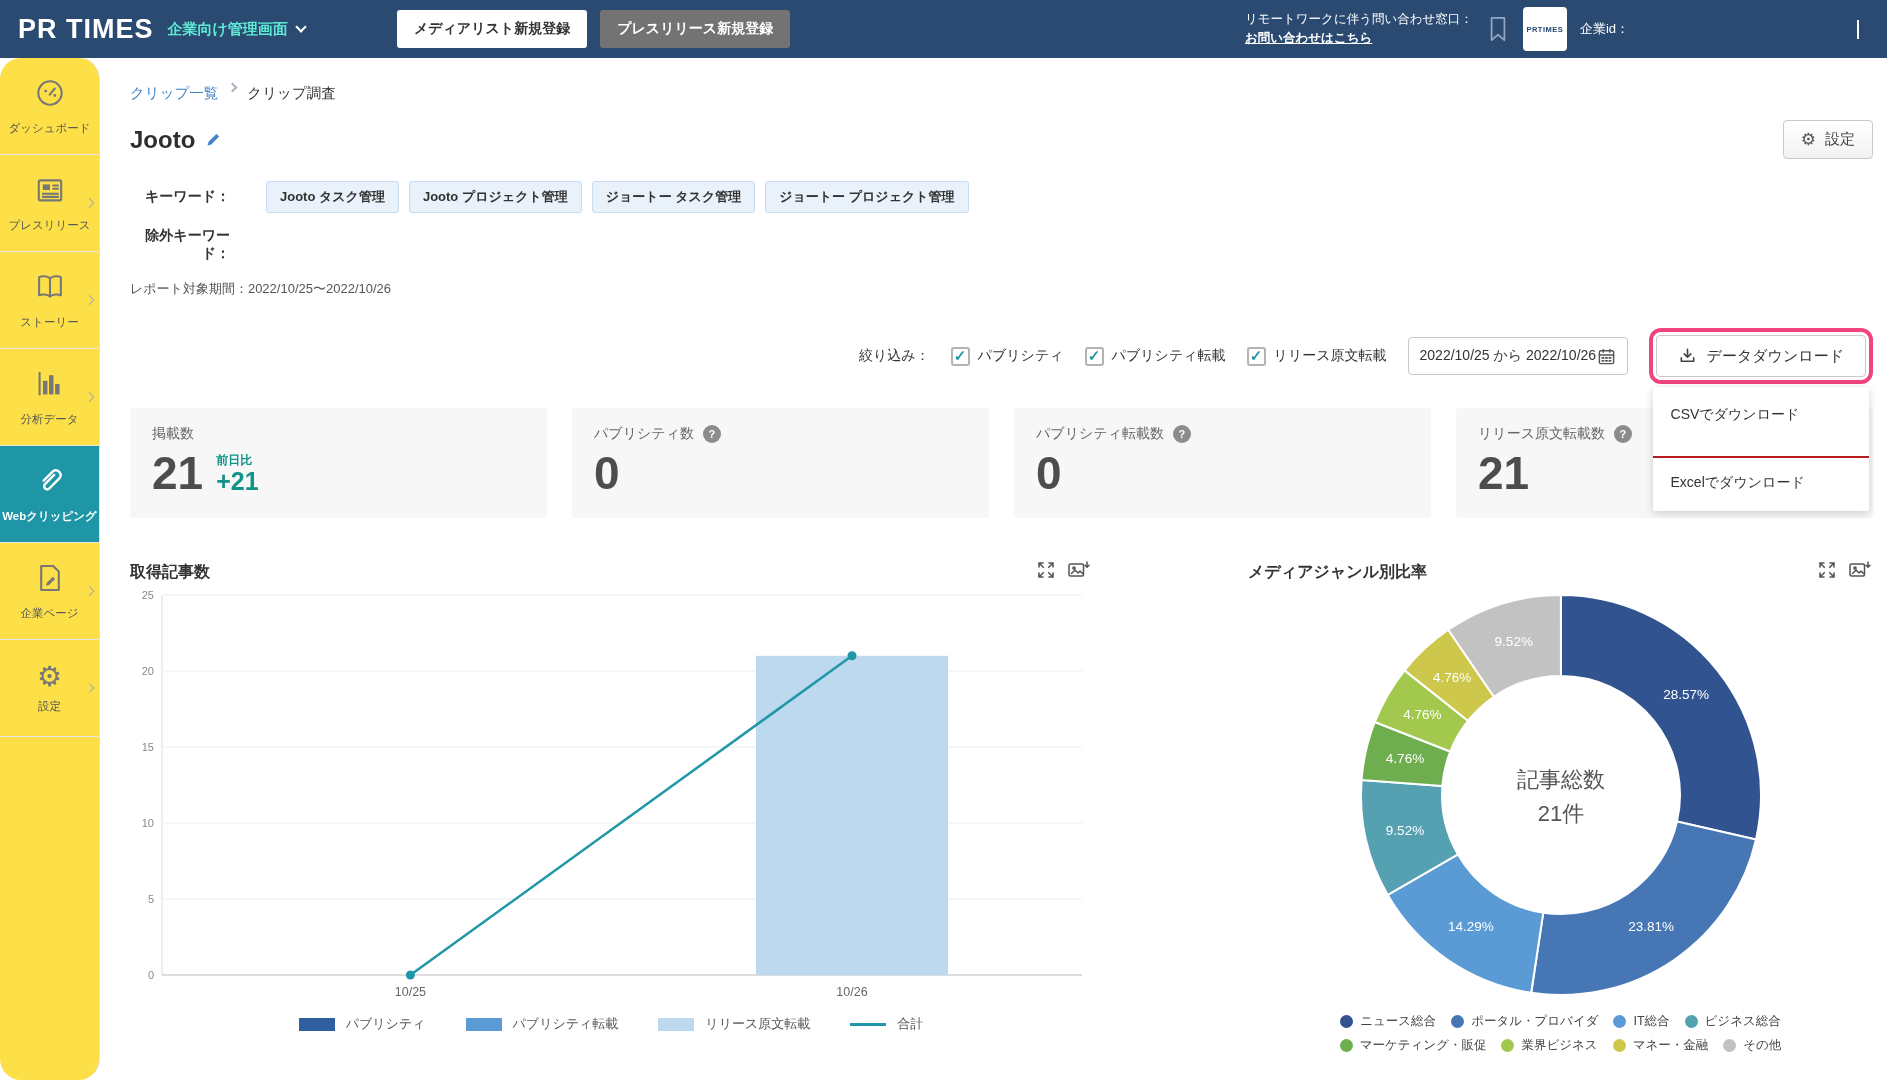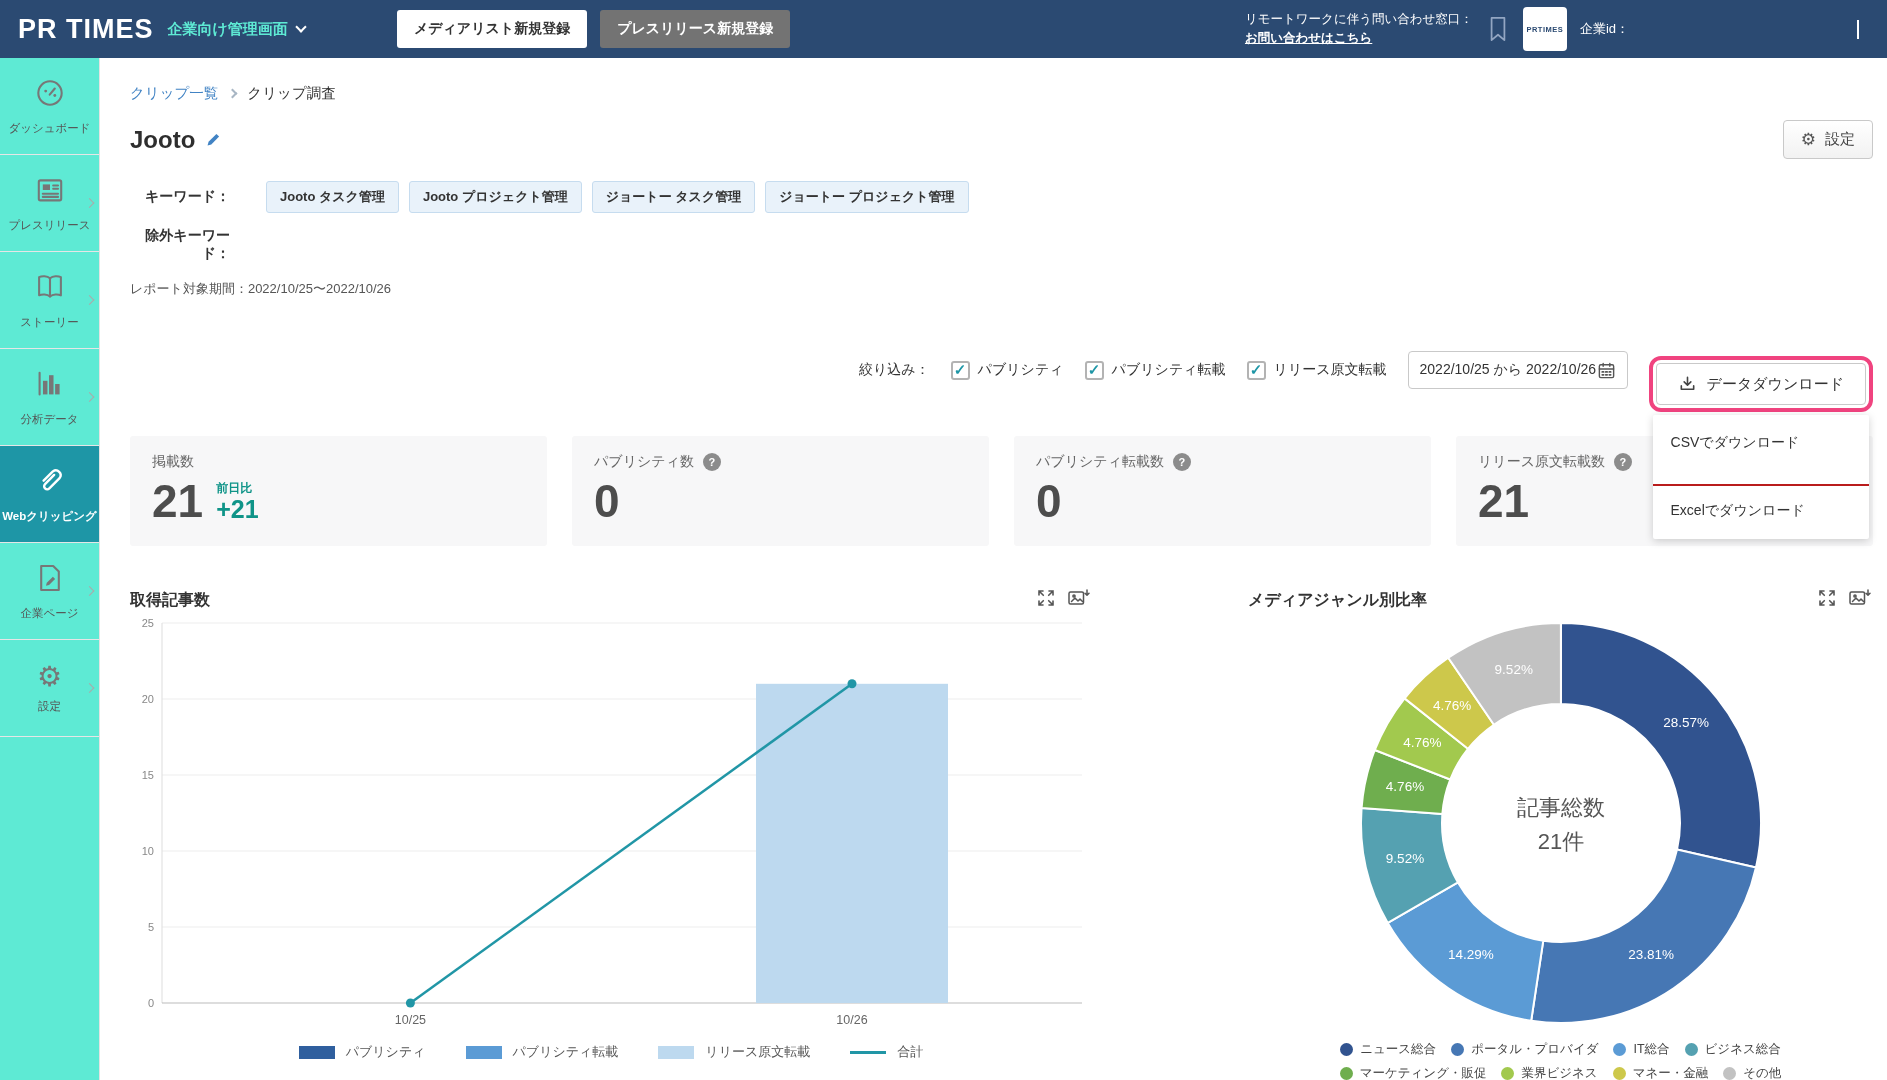--- a/index.html
+++ b/index.html
@@ -17,30 +17,30 @@
   .btn-blue { background: #737373; color: #fff; font-size: 14px; font-weight: bold; padding: 10px 17px; border-radius: 3px; border: none; cursor: pointer; font-family: inherit; }
   .hdr-right { margin-left: auto; display: flex; align-items: center; gap: 13px; }
   .support { color: #fff; font-size: 12.5px; line-height: 1.55; }
   .support .link { font-weight: bold; text-decoration: underline; cursor: pointer; display: inline-block; }
   .avatar { width: 44px; height: 44px; background: #fff; border-radius: 4px; display: flex; align-items: center; justify-content: center; font-size: 7.5px; font-weight: bold; color: #2b4a72; letter-spacing: .5px; }
   .company-id { color: #fff; font-size: 13px; }
   .hdr-chev { margin-left: 215px; margin-right: 6px; cursor: pointer; }
   .hdr-chev .chev-down { width: 9px; height: 9px; }
   
   .layout { display: flex; height: 1022px; }
-  .sidebar { width: 100px; flex: none; background: #5eead4; border-right: 1px solid #e3e3e3; }
+  .sidebar { width: 100px; flex: none; background: #fde047; border-right: 1px solid #e3e3e3; border-radius: 21px; }
   .side-item { position: relative; height: 97px; display: flex; flex-direction: column; align-items: center; justify-content: center; gap: 8px; border-bottom: 1px solid #e6e6e6; cursor: pointer; color: #777; }
   .side-item .lbl { font-size: 11.5px; color: #555; }
   .side-item.active { background: #1e96a6; color: #fff; }
   .side-item.active .lbl { color: #fff; font-weight: bold; }
   .side-chev { position: absolute; right: 6px; top: 50%; width: 7px; height: 7px; border-top: 1.5px solid #aaa; border-right: 1.5px solid #aaa; transform: translateY(-50%) rotate(45deg); }
   .gear-glyph { font-size: 28px; line-height: 1; color: #777; }
   .main { flex: 1; padding: 0 14px 0 30px; position: relative; }
   
-  .breadcrumb { margin-top: 26px; display: flex; align-items: center; gap: 11px; font-size: 14.5px; }
+  .breadcrumb { margin-top: 26px; display: flex; align-items: flex-start; gap: 11px; font-size: 14.5px; }
   .bc-link { color: #4183c4; cursor: pointer; }
   .bc-sep { width: 7px; height: 7px; border-top: 2px solid #a8b6c4; border-right: 2px solid #a8b6c4; transform: rotate(45deg); }
   .title-row { margin-top: 17px; display: flex; align-items: center; }
   .page-title { font-size: 24px; font-weight: bold; color: #2e2e2e; }
   .edit-pencil { margin-left: 10px; cursor: pointer; display: flex; }
   .settings-btn { margin-left: auto; display: flex; align-items: center; gap: 9px; background: linear-gradient(#fff,#f2f2f2); border: 1px solid #c9c9c9; border-radius: 4px; padding: 8px 17px; font-size: 15px; color: #444; cursor: pointer; font-family: inherit; }
   .settings-btn .g { font-size: 17px; color: #555; }
   
   .kw-row { margin-top: 22px; display: flex; align-items: center; gap: 24px; }
   .kw-label { width: 100px; text-align: right; font-size: 14px; font-weight: bold; color: #333; flex: none; }
@@ -49,21 +49,21 @@
   .ex-row { margin-top: 14px; display: flex; align-items: center; }
   .report-period { margin-top: 17px; font-size: 13px; color: #555; }
   
   .filter-row { margin-top: 30px; display: flex; align-items: center; justify-content: flex-end; gap: 21px; }
   .filter-label { font-size: 14px; color: #333; }
   .cb { display: flex; align-items: center; gap: 8px; font-size: 14px; color: #333; cursor: pointer; }
   .cb-box { width: 19px; height: 19px; background: #fff; border: 2px solid #b3b3b3; border-radius: 3px; display: flex; align-items: center; justify-content: center; }
   .cb-box span { color: #1e96a6; font-size: 15px; font-weight: bold; line-height: 1; margin-top: -1px; }
   .date-input { width: 220px; height: 38px; border: 1px solid #c9c9c9; border-radius: 4px; background: #fff; display: flex; align-items: center; justify-content: space-between; padding: 0 11px; font-size: 14px; color: #333; cursor: pointer; }
   .dl-wrap { position: relative; }
-  .dl-ring { border: 4px solid #f0437f; border-radius: 12px; padding: 3px; margin-top: 28px; }
+  .dl-ring { border: 4px solid #f0437f; border-radius: 12px; padding: 3px; }
   .dl-btn { display: flex; align-items: center; gap: 10px; background: #fff; border: 1px solid #c9c9c9; border-radius: 4px; height: 42px; padding: 0 21px; font-size: 15px; color: #333; cursor: pointer; font-family: inherit; }
   .dl-menu { position: absolute; top: calc(100% + 3px); left: 4px; right: 4px; background: #fff; box-shadow: 0 2px 9px rgba(0,0,0,.18); border-radius: 2px; z-index: 30; padding: 3px 0; }
   .dl-item { padding: 16px 18px; font-size: 14px; color: #333; cursor: pointer; background: #fff; }
   .dl-item + .dl-item { border-top: 2px solid #b91c1c; margin-top: 16px; }
   
   .stats-row { margin-top: 24px; display: flex; gap: 25px; }
   .stat-card { flex: 1; background: #f7f7f8; border-radius: 3px; padding: 17px 22px; height: 110px; }
   .stat-head { display: flex; align-items: center; gap: 9px; font-size: 14px; color: #666; }
   .help-badge { width: 18px; height: 18px; border-radius: 50%; background: #8c8c8c; color: #fff; font-size: 11px; font-weight: bold; display: flex; align-items: center; justify-content: center; cursor: pointer; }
   .stat-value-row { display: flex; align-items: flex-end; gap: 13px; margin-top: 7px; }

